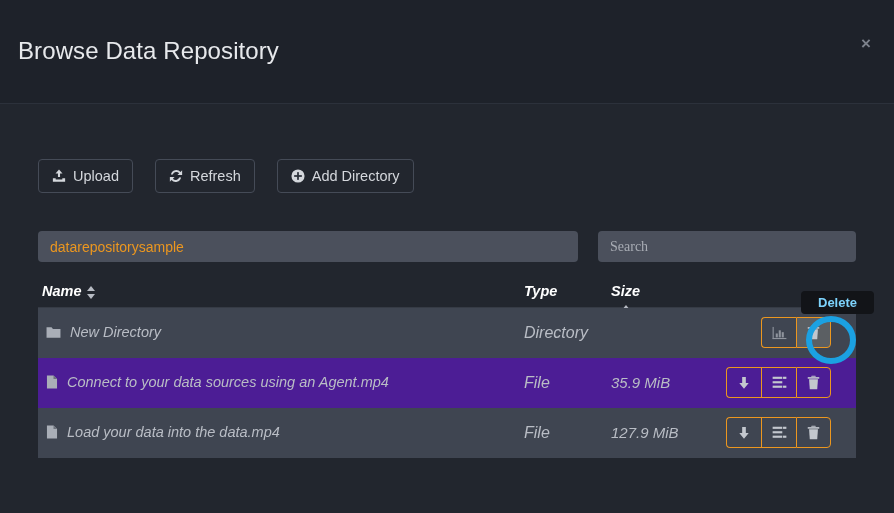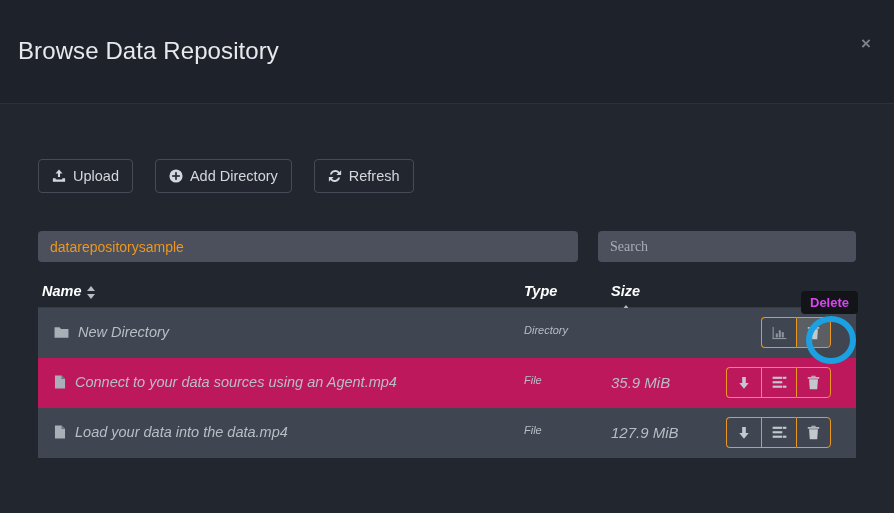--- a/index.html
+++ b/index.html
@@ -154,38 +154,38 @@
     border-left: 4px solid transparent;
     border-right: 4px solid transparent;
   }
   .sort-ico:before { top: 0px; border-bottom: 5px solid #b7bbc3; }
   .sort-ico:after { bottom: 0px; border-top: 5px solid #b7bbc3; }
   .row {
     position: relative;
     height: 50px;
     background: #3f4551;
   }
-  .row.alt { background: #be185d; }
+  .row.alt { background: #4c1d95; }
   .cell-name {
     position: absolute;
-    left: 16px;
+    left: 8px;
     top: 16px;
     display: flex;
     align-items: center;
     gap: 9px;
     font-size: 14.5px;
     color: #b9bdc5;
     white-space: nowrap;
   }
   .cell-name svg { display: block; fill: #a9aeb7; }
   .cell-type {
     position: absolute;
     left: 486px;
     top: 16px;
-    font-size: 11px;
+    font-size: 16px;
     color: #b9bdc5;
   }
   .cell-size {
     position: absolute;
     left: 573px;
     top: 16px;
     font-size: 15px;
     color: #b9bdc5;
   }
   .actions {
@@ -222,24 +222,24 @@
     border-radius: 50%;
     pointer-events: none;
     z-index: 40;
   }
   
   .tooltip {
     position: absolute;
     left: 801px;
     top: 291px;
     background: #121418;
-    color: #d946ef;
+    color: #7dd3fc;
     font-size: 13px;
     font-weight: bold;
-    padding: 4px 9px;
+    padding: 4px 17px;
     border-radius: 4px;
     z-index: 50;
     white-space: nowrap;
   }
 </style>
 </head>
 <body>
 
 <div class="modal">
 
@@ -256,35 +256,35 @@
           <svg width="14" height="14" viewBox="0 0 16 16">
               <path d="M8 0.5 L12 5 H9.2 V9 H6.8 V5 H4 Z"></path>
               <path d="M1 10.5 h3.2 v1.6 h7.6 v-1.6 H15 v4.2 H1 Z"></path>
             </svg>
         </span>
         <span>Upload</span>
       </button>
       <button class="tb-btn">
         <span>
           <svg width="14" height="14" viewBox="0 0 16 16">
+              <path d="M13.2 3.4 A6.3 6.3 0 0 0 2.2 6.2 h2.1 A4.3 4.3 0 0 1 11.6 4.9 L9.6 6.9 H15 V1.5 Z"></path>
+              <path d="M2.8 12.6 A6.3 6.3 0 0 0 13.8 9.8 h-2.1 A4.3 4.3 0 0 1 4.4 11.1 L6.4 9.1 H1 v5.4 Z"></path>
+            </svg>
+        </span>
+        <span>Refresh</span>
+      </button>
+      <button class="tb-btn">
+        <span>
+          <svg width="14" height="14" viewBox="0 0 16 16">
               <circle cx="8" cy="8" r="7.5"></circle>
               <rect x="7" y="3.6" width="2" height="8.8" fill="#2b3039"></rect>
               <rect x="3.6" y="7" width="8.8" height="2" fill="#2b3039"></rect>
             </svg>
         </span>
         <span>Add Directory</span>
-      </button>
-      <button class="tb-btn">
-        <span>
-          <svg width="14" height="14" viewBox="0 0 16 16">
-              <path d="M13.2 3.4 A6.3 6.3 0 0 0 2.2 6.2 h2.1 A4.3 4.3 0 0 1 11.6 4.9 L9.6 6.9 H15 V1.5 Z"></path>
-              <path d="M2.8 12.6 A6.3 6.3 0 0 0 13.8 9.8 h-2.1 A4.3 4.3 0 0 1 4.4 11.1 L6.4 9.1 H1 v5.4 Z"></path>
-            </svg>
-        </span>
-        <span>Refresh</span>
       </button>
     </div>
 
     <div class="filter-row">
       <input class="path-box" type="text" value="datarepositorysample" style="">
       <input class="search-box" type="text" placeholder="Search" style="">
     </div>
 
     <div class="table">
 

